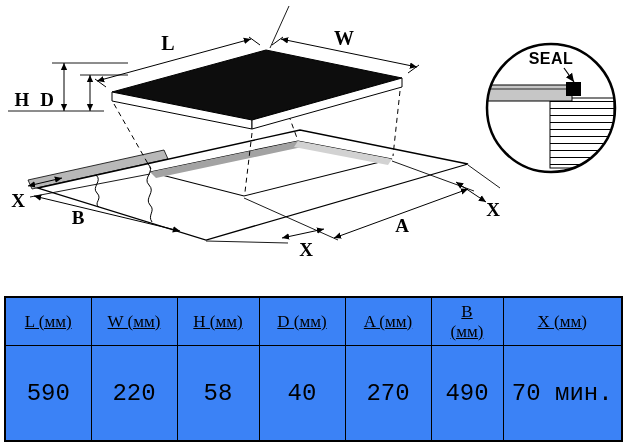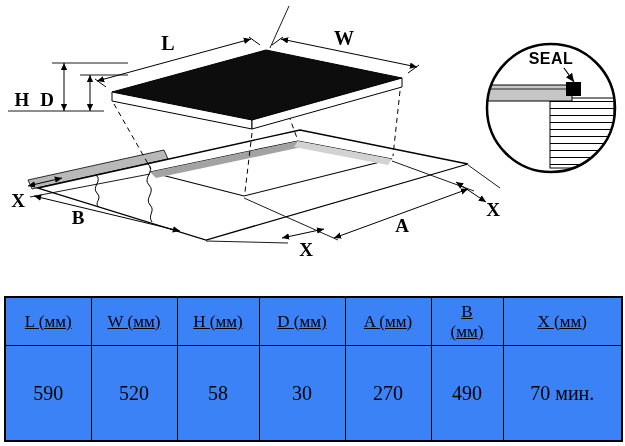--- a/index.html
+++ b/index.html
@@ -25,21 +25,21 @@
     background:#3b82f6;
   }
   .dim-table th, .dim-table td {
     border:1.6px solid #000; text-align:center; vertical-align:middle;
     font-weight:normal; padding:0;
   }
   .dim-table th {
     height:47px; font-size:17px;
     text-decoration:underline; white-space:pre-line;
   }
-  .dim-table td { height:94px; font-size:20px; }
+  .dim-table td { height:94px; font-size:24px;font-family:Liberation Mono, monospace; }
 </style>
 </head>
 <body>
 
 <svg class="diagram" width="625" height="292" viewBox="0 0 625 292">
   <defs>
     <marker id="arr" viewBox="0 0 10 10" refX="9" refY="5" markerWidth="8" markerHeight="8" orient="auto-start-reverse">
       <path d="M0,1 L9,5 L0,9 z" fill="#000"></path>
     </marker>
     <pattern id="hatch" width="7" height="7" patternUnits="userSpaceOnUse">
@@ -161,21 +161,21 @@
     <th>W (мм)</th>
     <th>H (мм)</th>
     <th>D (мм)</th>
     <th>A (мм)</th>
     <th>B
 (мм)</th>
     <th>X (мм)</th>
   </tr>
   <tr>
     <td>590</td>
-    <td>520</td>
+    <td>220</td>
     <td>58</td>
-    <td>30</td>
+    <td>40</td>
     <td>270</td>
     <td>490</td>
     <td>70 мин.</td>
   </tr>
 </tbody>
   </table>
 
 </body></html>

